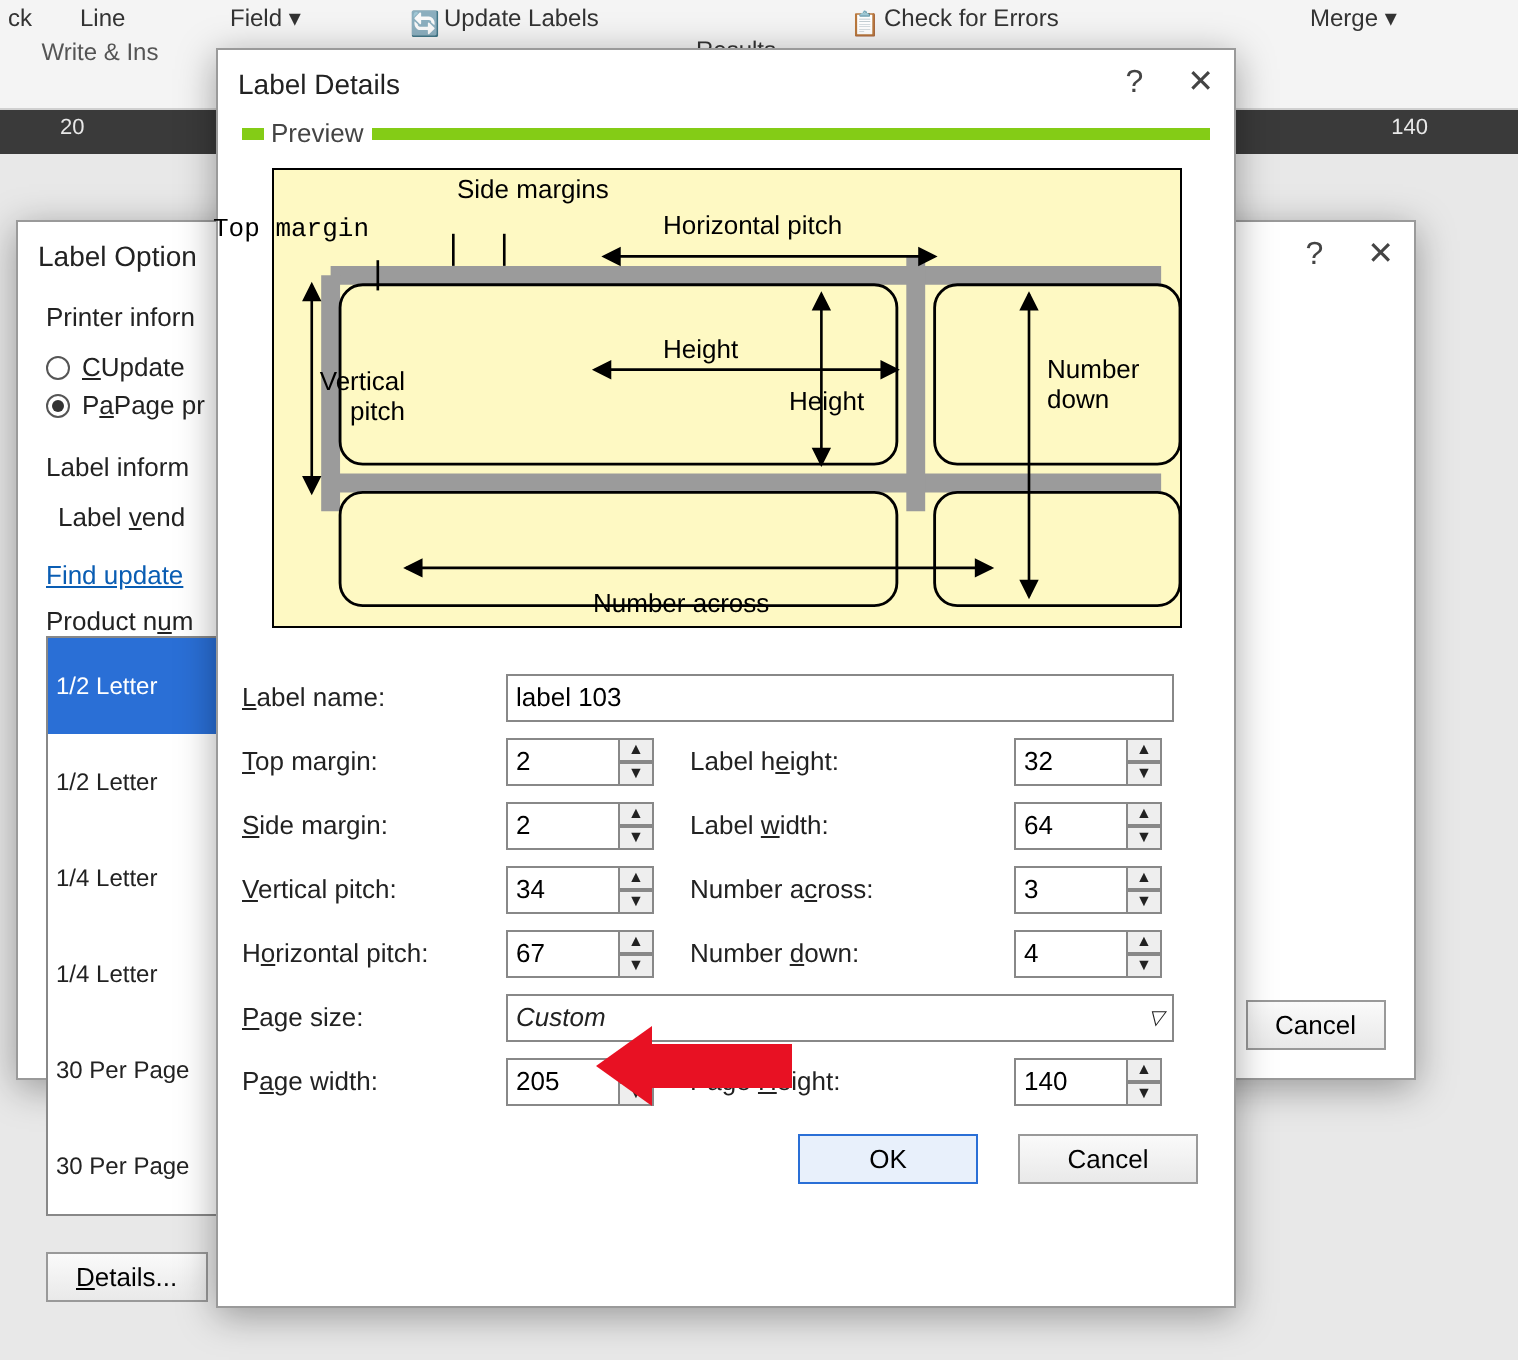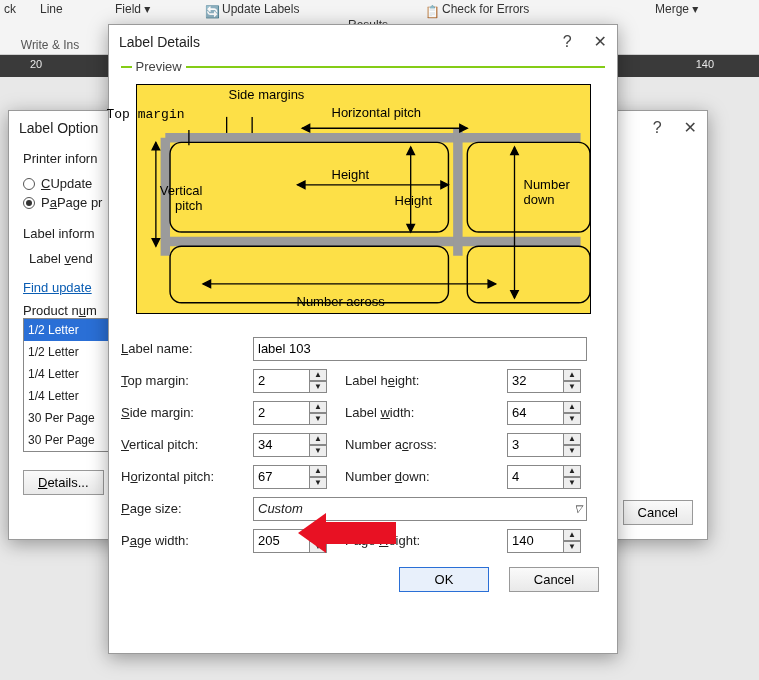--- a/index.html
+++ b/index.html
@@ -2,49 +2,49 @@
 <html><head>
 <meta charset="utf-8">
 <style>
   * { box-sizing: border-box; font-family: "Segoe UI", Tahoma, sans-serif; }
   html,body { margin:0; padding:0; }
   body { width:759px; height:680px; background:#fff; overflow:hidden; position:relative; font-size:14px; color:#222; }
 
   
   .ribbon { position:absolute; inset:0 0 auto 0; height:55px; background:#f4f4f4; border-bottom:1px solid #d0d0d0;}
   .ribbon-group { position:absolute; top:0; font-size:12px; color:#555; text-align:center;}
-  .ribbon-group .title { display:block; margin-top:38px; }
+  .ribbon-group .title { display:block; margin-top:19px; }
   .ribbon-btn { position:absolute; top:2px; font-size:12px; color:#333; }
   .ribbon-btn .ic { display:inline-block; width:14px; height:14px; vertical-align:-3px; margin-right:3px;}
   .ruler { position:absolute; top:55px; left:0; right:0; height:22px; background:#3a3a3a; color:#e8e8e8; font-size:11px;}
   .ruler span.l { position:absolute; top:3px;text-align:center; }
   .gray-panel { position:absolute; top:77px; left:0; right:0; bottom:0; background:#e8e8e8;}
 
   
   .dlg { position:absolute; background:#fff; border:1px solid #9a9a9a; box-shadow:0 4px 18px rgba(0,0,0,.35);}
   .dlg .titlebar { height:34px; line-height:34px; padding:0 10px; font-size:14px; display:flex; align-items:center; justify-content:space-between;}
   .dlg .titlebar .ttl { flex:1; }
   .dlg .titlebar .winbtns { display:flex; gap:22px; font-size:16px; color:#444;}
   .dlg-body { padding:6px 14px 12px; font-size:13px; }
   .link { color:#0a5db3; text-decoration:underline; cursor:pointer;}
   .radio { display:inline-flex; align-items:center; gap:6px; margin:2px 0;}
   .radio .dot { width:12px; height:12px; border:1px solid #555; border-radius:50%; display:inline-flex; align-items:center; justify-content:center;}
   .radio .dot.sel::after { content:""; width:6px; height:6px; background:#333; border-radius:50%;}
   .listbox { border:1px solid #888; background:#fff; width:88px; }
-  .listbox div { padding:4px 4px; font-size:12px; white-space:nowrap; overflow:hidden;}
+  .listbox div { padding:17px 4px; font-size:12px; white-space:nowrap; overflow:hidden;}
   .listbox div.sel { background:#2a6fd6; color:#fff;}
   .btn { border:1px solid #999; background:linear-gradient(#fafafa,#e9e9e9); padding:4px 14px; font-size:13px; }
   .btn.primary { border:1px solid #2a6fd6; background:#e8f0fb; }
 
   
   #details { left:108px; top:24px; width:510px; height:630px; z-index:20;}
   #details .titlebar { border-bottom:none; }
-  #details fieldset.preview { border:none; border-top:2px solid #84cc16; margin:0 12px; padding-top:6px;}
+  #details fieldset.preview { border:none; border-top:6px solid #84cc16; margin:0 12px; padding-top:6px;}
   #details fieldset.preview legend { font-size:13px; padding:0 4px; color:#444;}
-  .diagram { border:1px solid #000; height:230px; margin:4px 4px 10px; position:relative; background:#fde047;}
+  .diagram { border:1px solid #000; height:230px; margin:4px 4px 10px; position:relative; background:#fef9c3;}
   .diagram .txt { position:absolute; font-size:13px; color:#000; }
   .rform { display:grid; grid-template-columns: 120px 80px 150px 80px; gap:8px 12px; align-items:center; margin:4px 12px; font-size:13px;}
   .txtin { border:1px solid #888; height:24px; padding:0 4px; font-size:13px; width:100%;}
   .spin { display:flex; }
   .spin input { border:1px solid #888; border-right:none; height:24px; width:56px; padding:0 4px; font-size:13px;}
   .spin .sbtns { display:flex; flex-direction:column; width:18px;}
   .spin .sbtns span { flex:1; border:1px solid #888; background:#eee; font-size:8px; line-height:10px; text-align:center;}
   .actions { display:flex; justify-content:flex-end; gap:20px; margin:14px 18px 0;}
 
   .arrow { position:absolute; z-index:30; }

